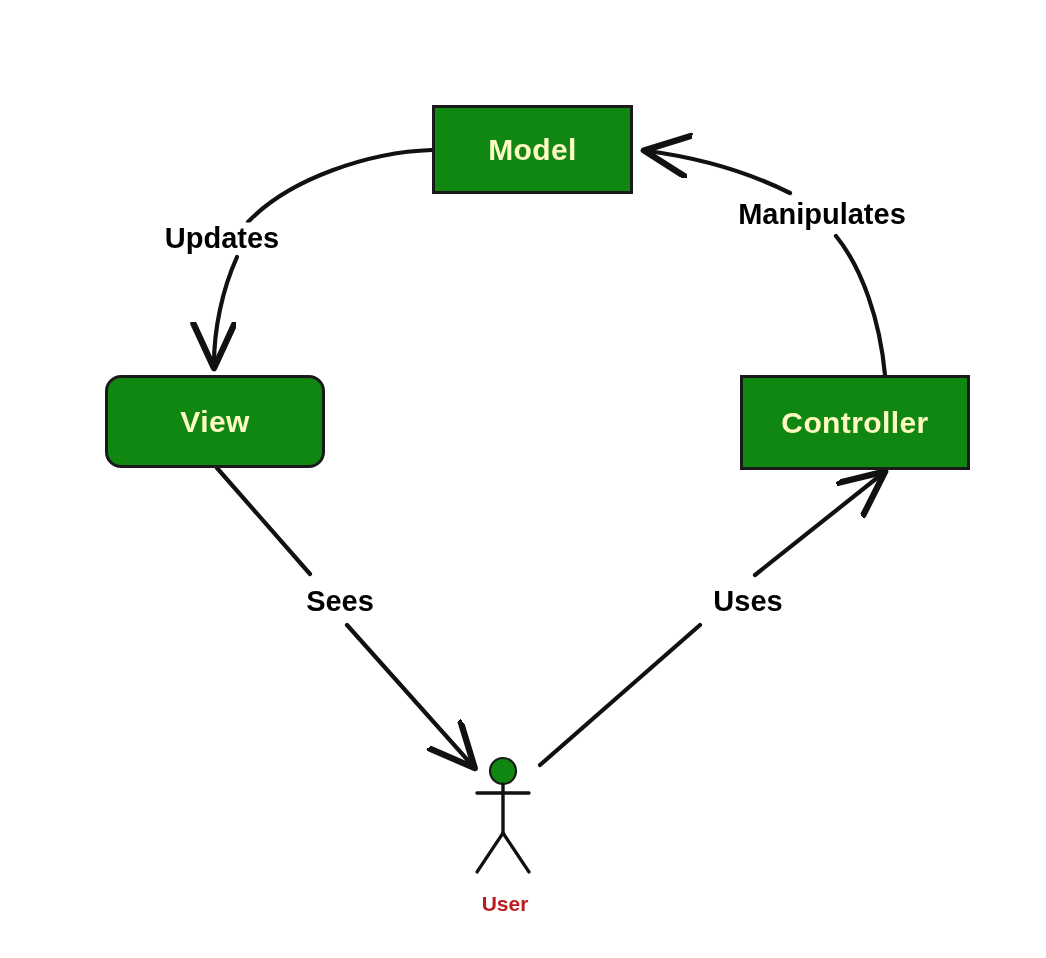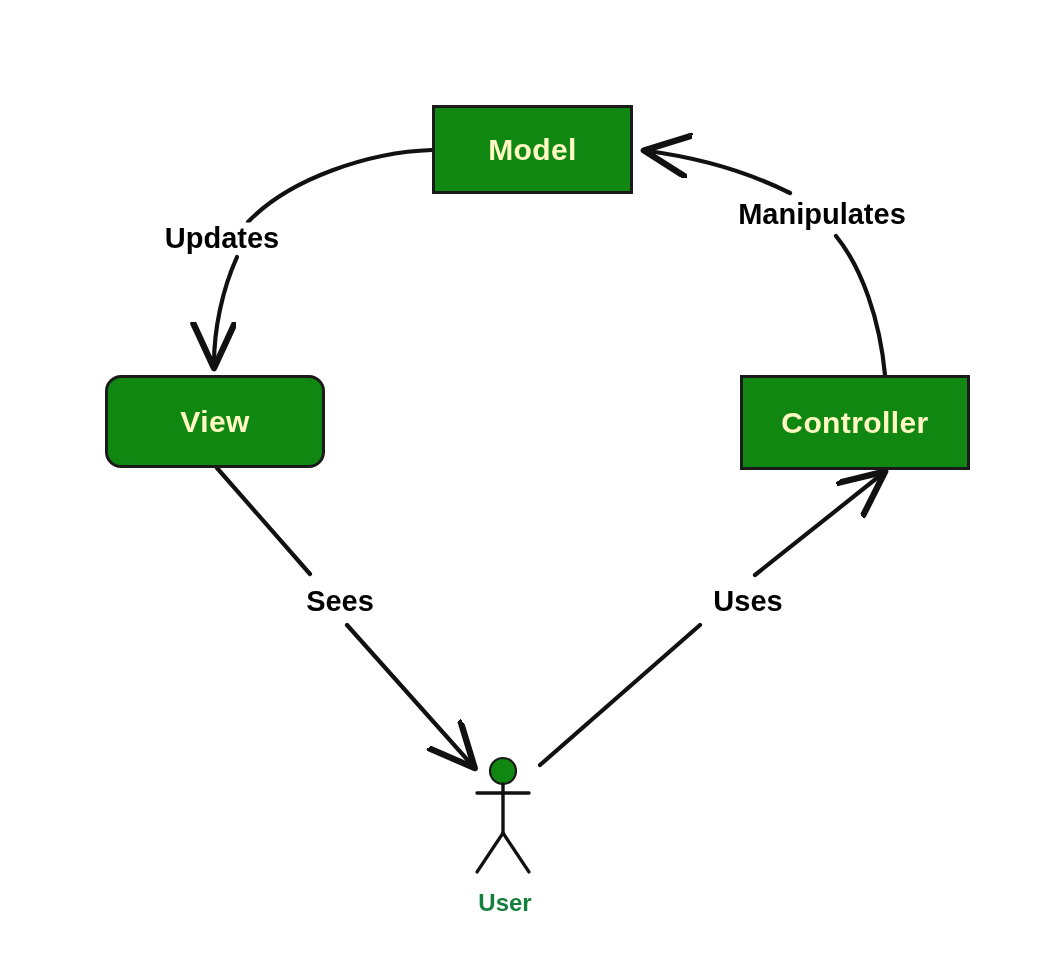--- a/index.html
+++ b/index.html
@@ -69,22 +69,22 @@
     left: 455px;
     top: 748px;
     width: 100px;
     height: 140px;
   }
   #actor-caption {
     position: absolute;
     left: 505px;
     top: 903px;
     transform: translate(-50%, -50%);
-    color: #15803d;
-    font-size: 24px;
+    color: #b91c1c;
+    font-size: 21px;
     font-weight: bold;
     line-height: 1;
     white-space: nowrap;
   }
 </style>
 </head>
 <body>
 
 <div id="canvas">
 

